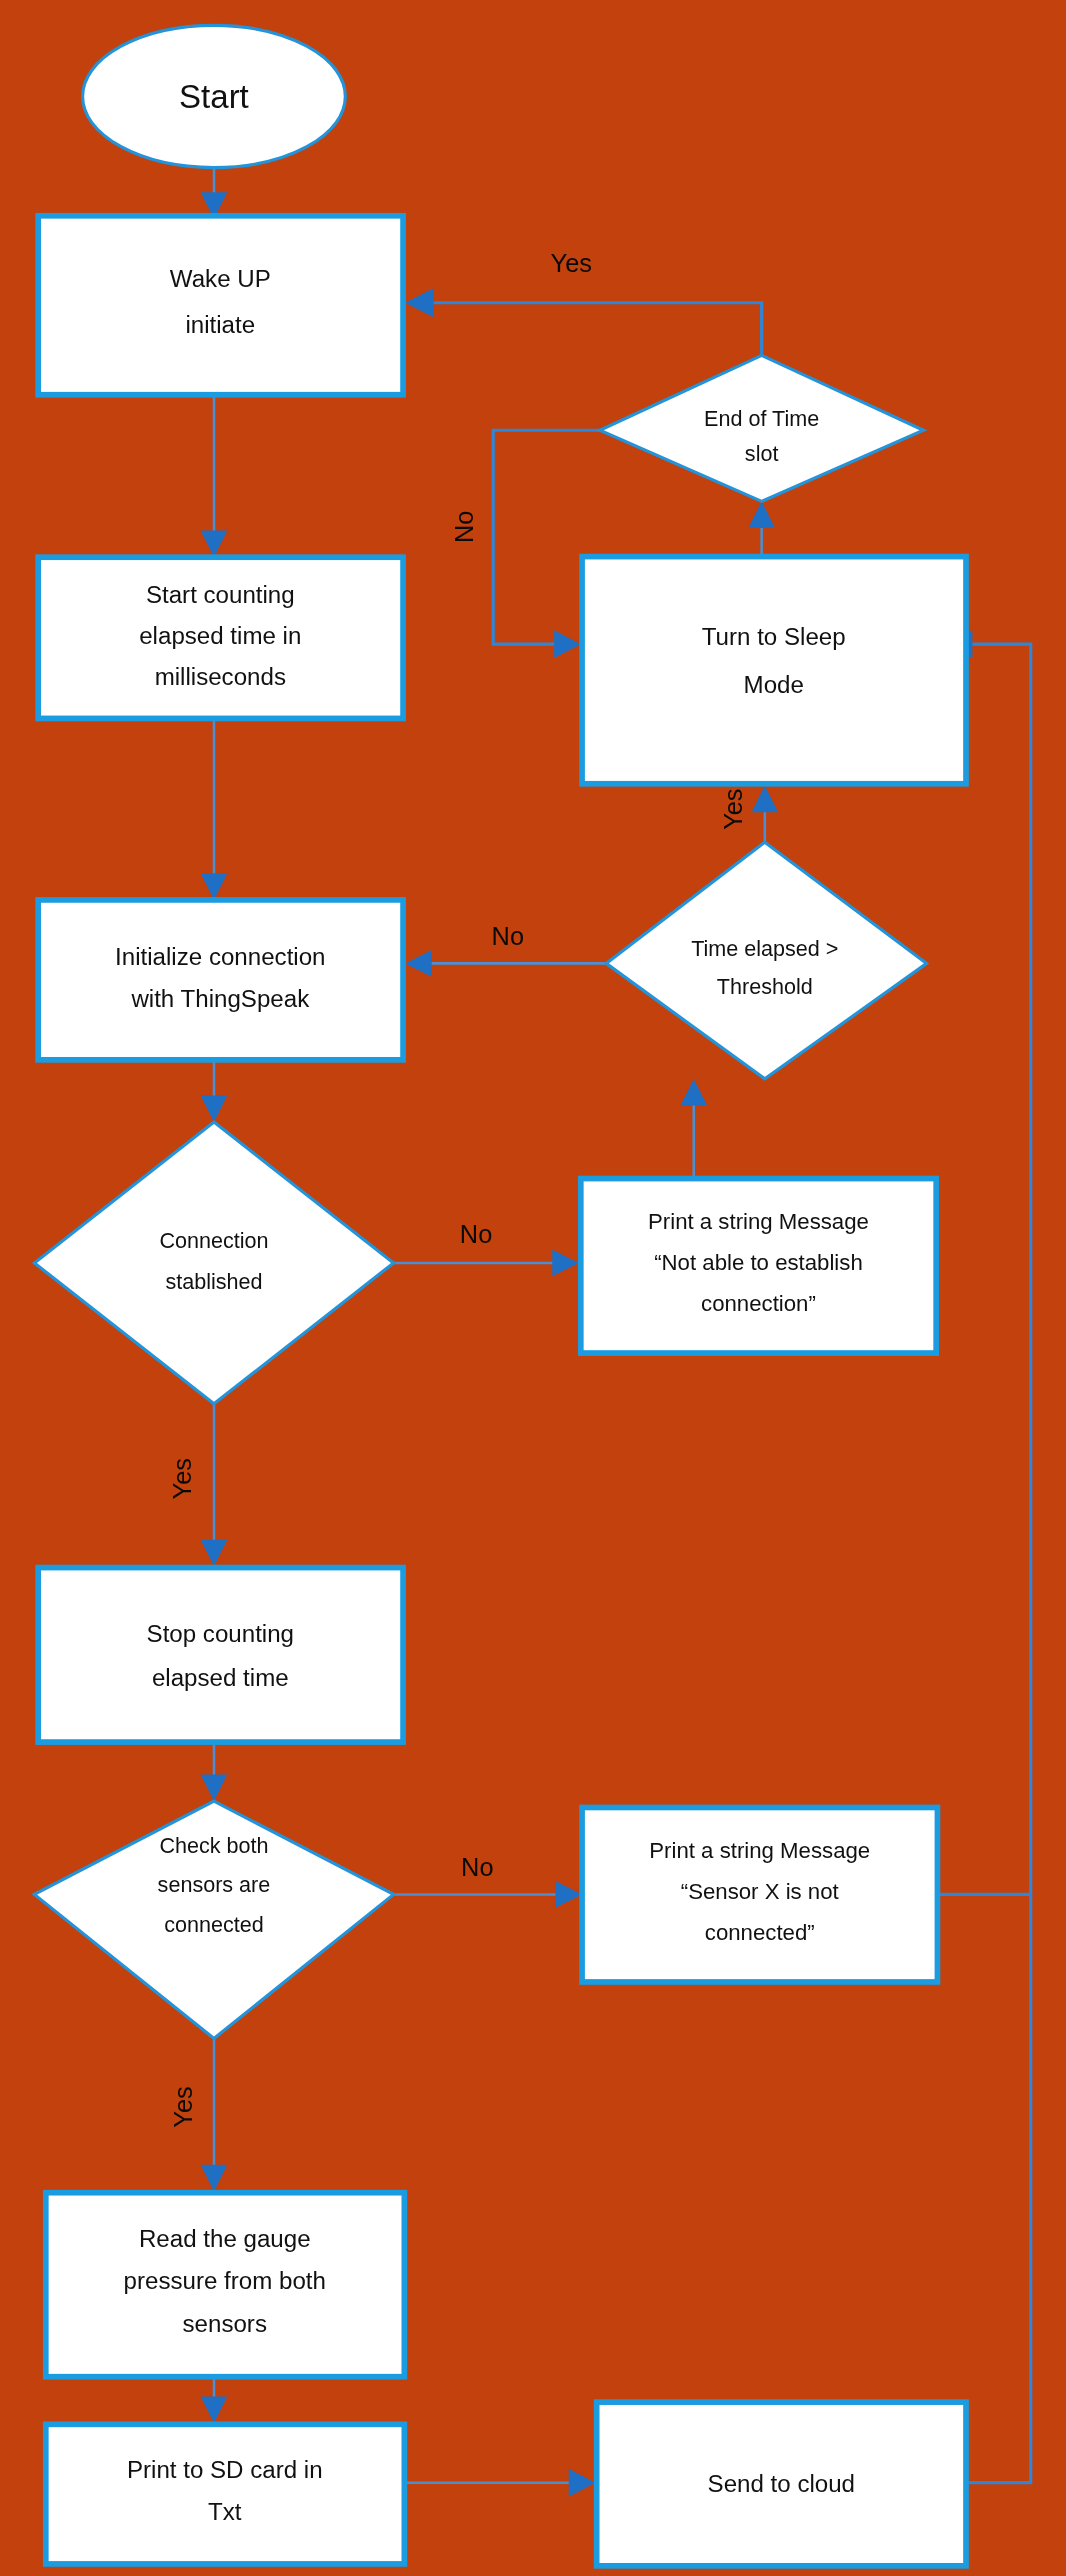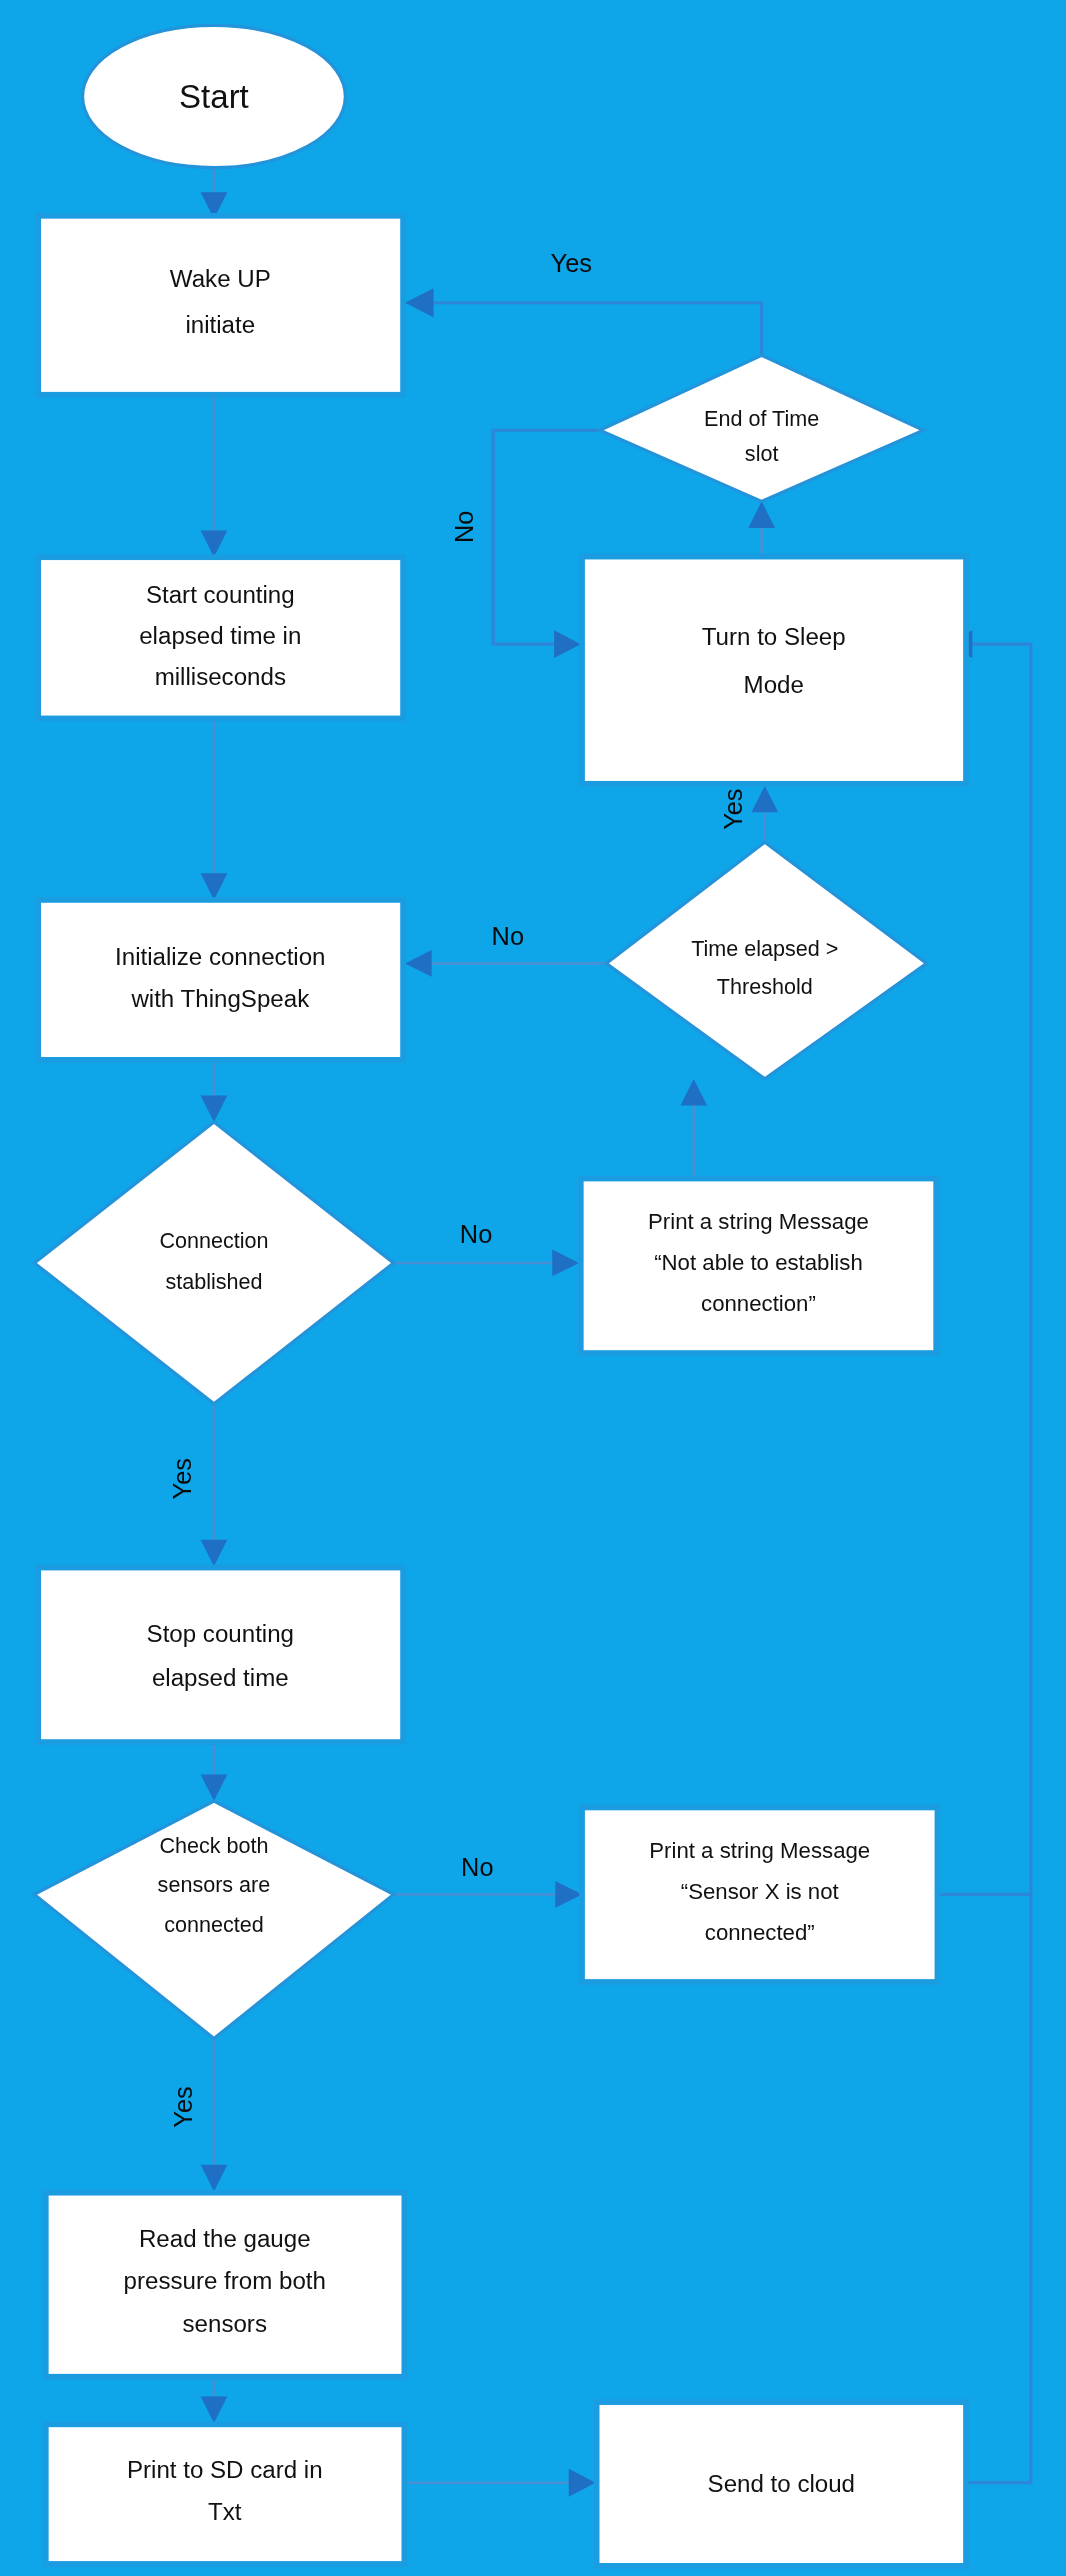--- a/index.html
+++ b/index.html
@@ -7,21 +7,21 @@
     padding: 0;
     background: #ffffff;
   }
   body {
     font-family: "Liberation Sans", sans-serif;
   }
   #flow-root {
     position: relative;
     width: 1067px;
     height: 2576px;
-    background: #0ea5e9;
+    background: #c2410c;
     overflow: hidden;
   }
   svg#flow-svg {
     position: absolute;
     top: 0;
     left: 0;
     width: 1067px;
     height: 2576px;
     display: block;
   }

